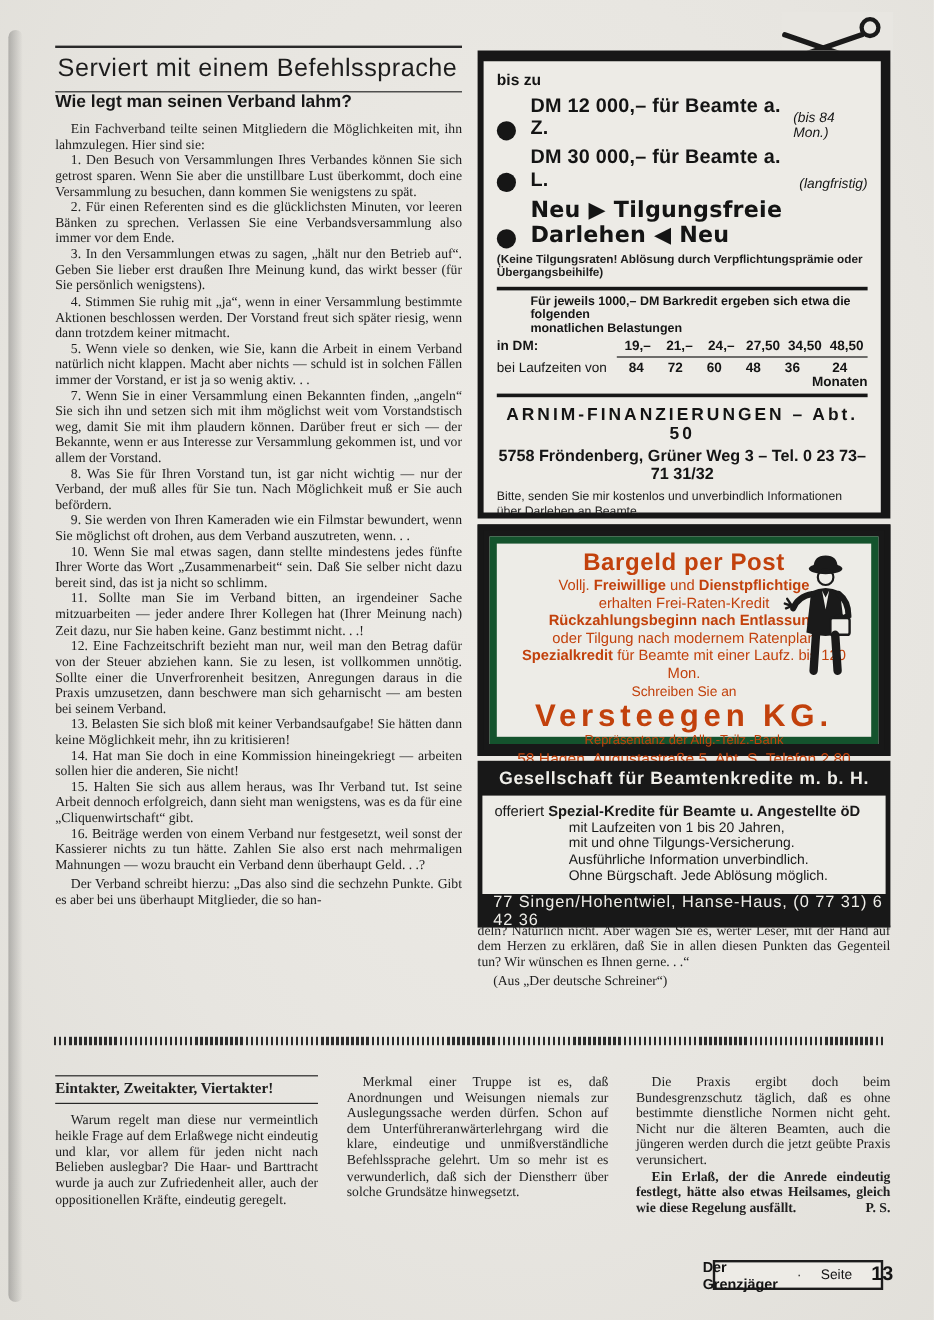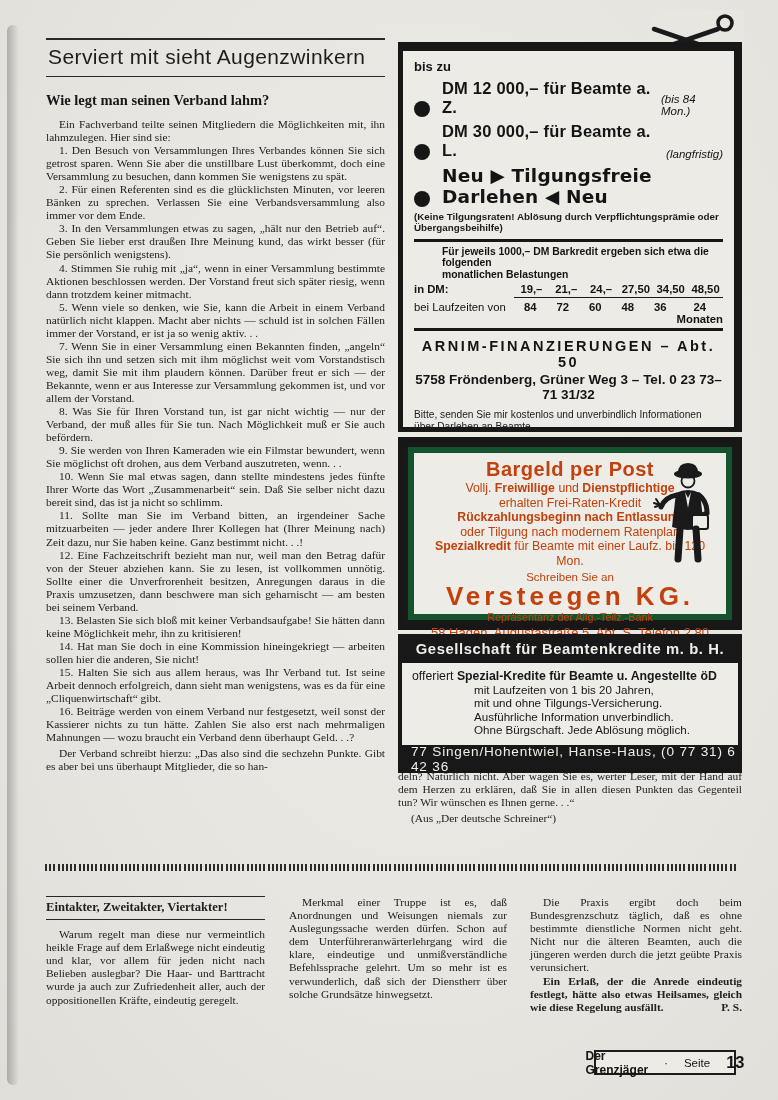--- a/index.html
+++ b/index.html
@@ -8,21 +8,21 @@
     background:#e8e6e1;
     background-image:radial-gradient(ellipse at 55% 40%, #edebe6 0%, #e7e5e0 60%, #e0ded8 100%);
     font-family:"Liberation Serif", serif; color:#222;
   }
   .fold-shadow{position:absolute; left:7px; top:25px; width:12px; height:1060px;
     background:linear-gradient(90deg, rgba(40,40,40,.28), rgba(40,40,40,0)); border-radius:6px;}
   
   .left-col{position:absolute; left:46px; top:38px; width:339px;}
   .kicker{border-top:2px solid #2a2a2a; border-bottom:1.5px solid #2a2a2a; padding:5px 2px 7px;
     font-family:"Liberation Sans", sans-serif; font-size:21px; letter-spacing:.4px; color:#1d1d1d;}
-  .headline2{margin-top:15px; font-family:Liberation Serif, serif; font-weight:bold; font-size:14.5px; color:#171717;}
+  .headline2{font-family:Liberation Sans, sans-serif; font-weight:bold; font-size:14.5px; color:#171717;}
   .article-body{margin-top:9px; font-size:11.4px; line-height:13.05px; text-align:justify; color:#212121;}
   .article-body p{margin:0; text-indent:13px;}
   .article-body p.closing{margin-top:3px;}
   
   .cut-corner{position:absolute; left:652px; top:10px; width:92px; height:42px; background:#e8e6e1;}
   .scissors{position:absolute; left:650px; top:14px; width:88px; height:52px;}
   .ad1{position:absolute; left:398px; top:42px; width:344px; height:390px; box-sizing:border-box;
     border:5px solid #171717; border-top-width:9px; border-right-width:8px;
     background:#edebe6; padding:8px 11px 6px; font-family:"Liberation Sans", sans-serif; color:#141414;}
   .ad1-titlerow{display:flex; align-items:baseline; gap:12px;}
@@ -103,21 +103,21 @@
   .fb-seite{font-size:11.5px;}
   .fb-num{font-weight:bold; font-size:16.5px;}
 </style>
 </head>
 <body>
 
 <div id="page">
   <div class="fold-shadow"></div>
 
   <div class="left-col">
-    <div class="kicker">Serviert mit sieht Augenzwinkern</div>
+    <div class="kicker">Serviert mit einem Befehlssprache</div>
     <div class="headline2">Wie legt man seinen Verband lahm?</div>
     <div class="article-body">
       <p>Ein Fachverband teilte seinen Mitgliedern die Möglichkeiten mit, ihn lahmzulegen. Hier sind sie:</p>
       <p class="pt">1. Den Besuch von Versammlungen Ihres Verbandes können Sie sich getrost sparen. Wenn Sie aber die unstillbare Lust überkommt, doch eine Versammlung zu besuchen, dann kommen Sie wenigstens zu spät.</p>
       <p class="pt">2. Für einen Referenten sind es die glücklichsten Minuten, vor leeren Bänken zu sprechen. Verlassen Sie eine Verbandsversammlung also immer vor dem Ende.</p>
       <p class="pt">3. In den Versammlungen etwas zu sagen, „hält nur den Betrieb auf“. Geben Sie lieber erst draußen Ihre Meinung kund, das wirkt besser (für Sie persönlich wenigstens).</p>
       <p class="pt">4. Stimmen Sie ruhig mit „ja“, wenn in einer Versammlung bestimmte Aktionen beschlossen werden. Der Vorstand freut sich später riesig, wenn dann trotzdem keiner mitmacht.</p>
       <p class="pt">5. Wenn viele so denken, wie Sie, kann die Arbeit in einem Verband natürlich nicht klappen. Macht aber nichts — schuld ist in solchen Fällen immer der Vorstand, er ist ja so wenig aktiv. . .</p>
       <p class="pt">7. Wenn Sie in einer Versammlung einen Bekannten finden, „angeln“ Sie sich ihn und setzen sich mit ihm möglichst weit vom Vorstandstisch weg, damit Sie mit ihm plaudern können. Darüber freut er sich — der Bekannte, wenn er aus Interesse zur Versammlung gekommen ist, und vor allem der Vorstand.</p>
       <p class="pt">8. Was Sie für Ihren Vorstand tun, ist gar nicht wichtig — nur der Verband, der muß alles für Sie tun. Nach Möglichkeit muß er Sie auch befördern.</p>

